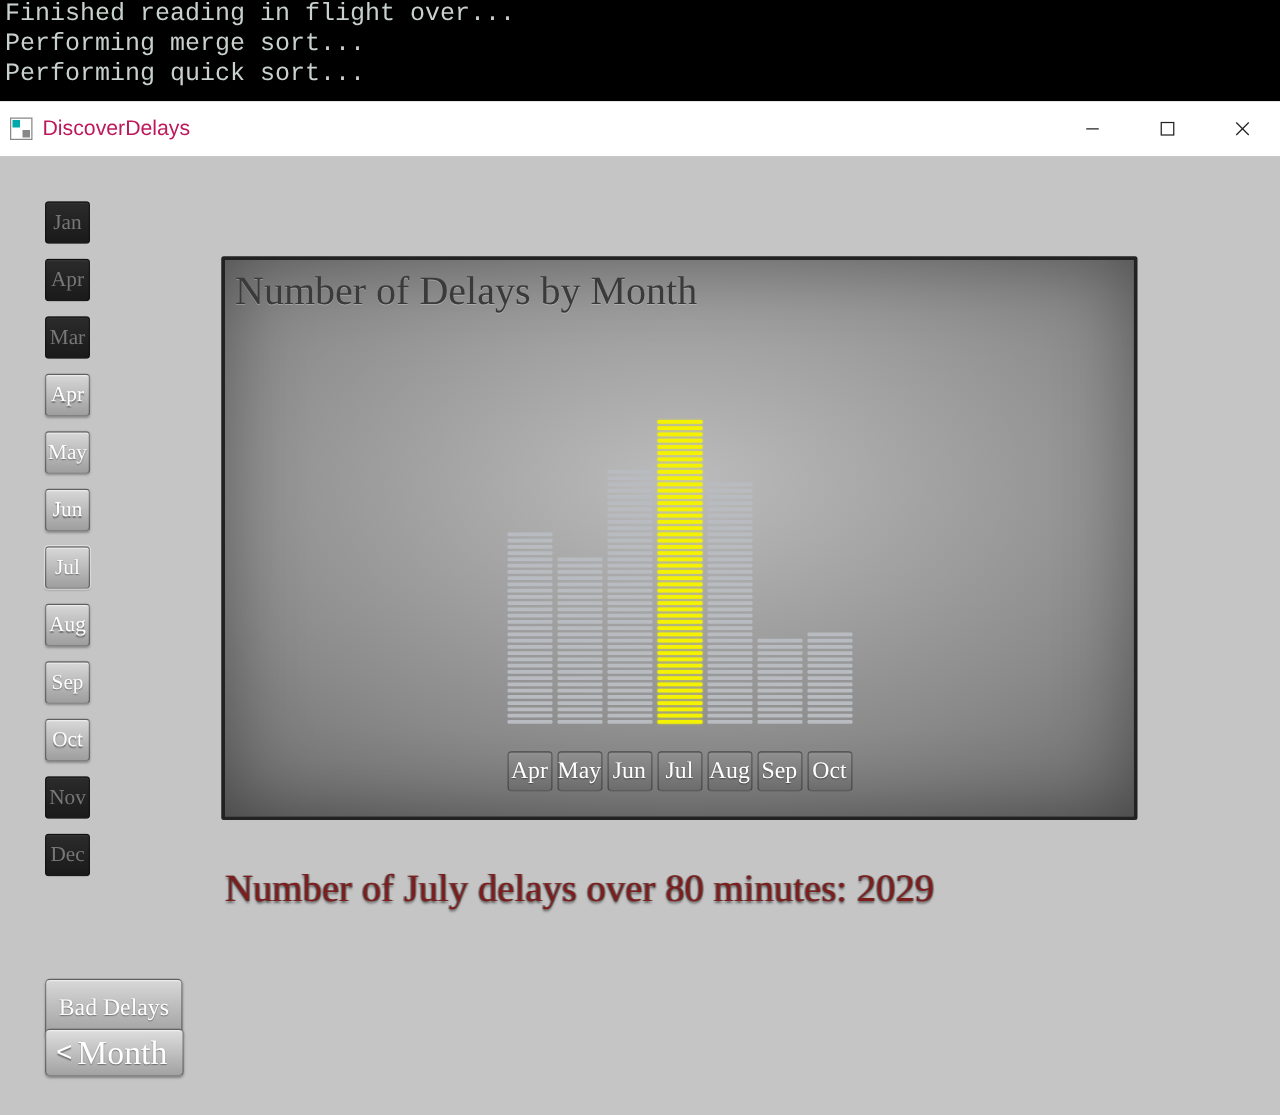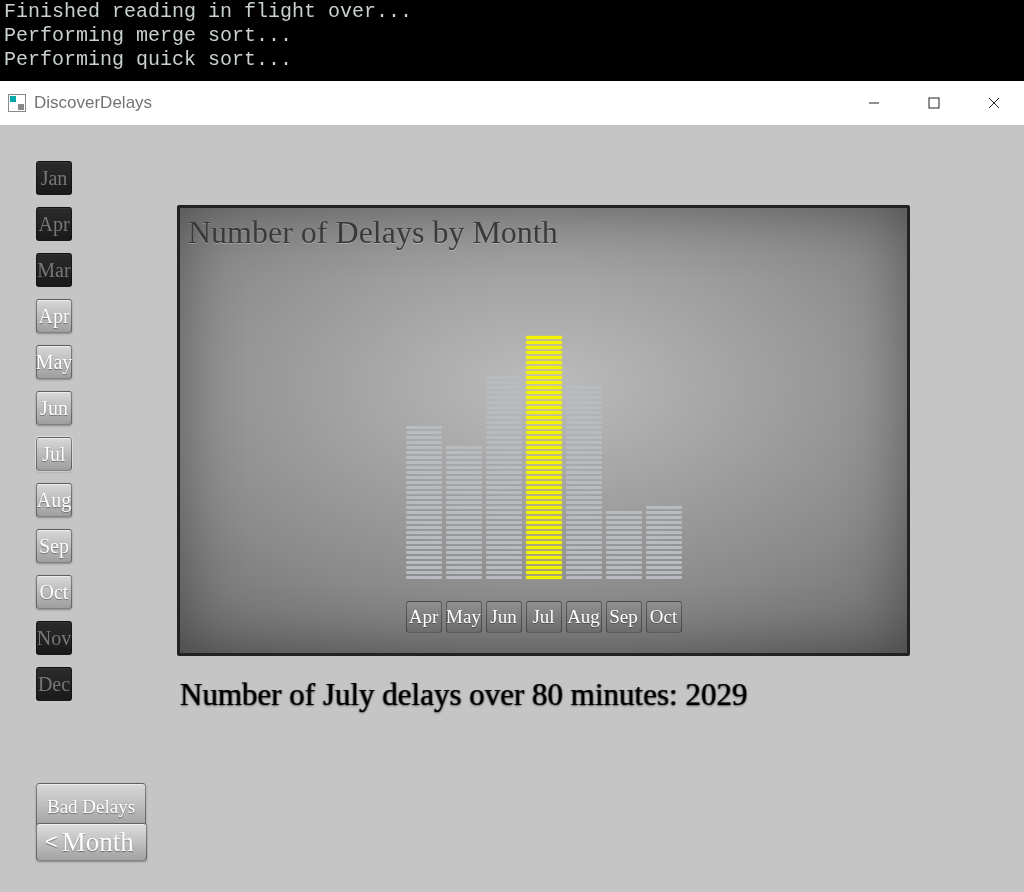--- a/index.html
+++ b/index.html
@@ -18,31 +18,31 @@
   .titlebar {
     height: 44px; background: #fff; display: flex; align-items: center;
     padding-left: 8px; position: relative;
   }
   .titlebar-icon {
     width: 18px; height: 18px; margin-right: 8px; position: relative;
     border: 1px solid #888;
   }
   .titlebar-icon .tl { position:absolute; left:1px; top:1px; width:6px; height:6px; background:#0aa; }
   .titlebar-icon .br { position:absolute; right:1px; bottom:1px; width:6px; height:6px; background:#888; }
-  .titlebar-title { font-family: 'Segoe UI', Arial, sans-serif; font-size: 17px; color: #737373; }
+  .titlebar-title { font-family: 'Segoe UI', Arial, sans-serif; font-size: 17px; color: #be185d; }
   .win-controls { position: absolute; right: 0; top: 0; height: 44px; display: flex; }
   .win-btn { width: 60px; height: 44px; display: flex; align-items: center; justify-content: center; font-family: Arial, sans-serif; color:#222; font-size: 16px; cursor: default; }
   .win-btn svg { stroke: #222; stroke-width: 1; fill: none; }
 
   .app-area { position: absolute; left: 0; top: 44px; right: 0; bottom: 0; background: #c5c5c5; }
 
   .month-list { position: absolute; left: 36px; top: 36px; display: flex; flex-direction: column; gap: 12px; }
   .month-btn {
     width: 36px; height: 34px; border-radius: 3px; display:flex; align-items:center; justify-content:center;
-    font-size: 20px; color: #fff; cursor: pointer;
+    font-size: 17px; color: #fff; cursor: pointer;
     border: 1px solid rgba(0,0,0,0.4);
   }
   .month-btn.dark {
     background: linear-gradient(to bottom, #2b2b2b, #1a1a1a);
     color: #777;
     box-shadow: inset 0 1px 0 rgba(255,255,255,0.05);
   }
   .month-btn.light {
     background: linear-gradient(to bottom, #d8d8d8, #9e9e9e);
     color: #fff;
@@ -73,21 +73,21 @@
   }
   .bar-label {
     width: 36px; height: 32px; border-radius: 3px;
     background: linear-gradient(to bottom, #909090, #6c6c6c);
     color: #fff; font-size: 19px; display:flex; align-items:center; justify-content:center;
     text-shadow: 0 1px 1px rgba(0,0,0,0.4);
     border: 1px solid rgba(0,0,0,0.35);
   }
 
   .info-text {
-    position: absolute; left: 180px; top: 552px; font-size: 31px; color: #000000;
+    position: absolute; left: 180px; top: 568px; font-size: 31px; color: #7f1d1d;
     text-shadow: 0 1px 2px rgba(0,0,0,0.55), 1px 0 0 rgba(0,0,0,0.3), -1px 0 0 rgba(0,0,0,0.3);
     font-family: Liberation Serif, serif;
   }
 
   .bad-delays-btn {
     position: absolute; left: 36px; top: 658px; height: 48px; padding: 0 10px;
     border-radius: 4px; background: linear-gradient(to bottom, #d8d8d8, #9e9e9e);
     color: #fff; font-size: 19px; display:flex; align-items:center; cursor:pointer;
     border: 1px solid rgba(0,0,0,0.4);
     box-shadow: inset 0 1px 0 rgba(255,255,255,0.5), 0 1px 2px rgba(0,0,0,0.3);

